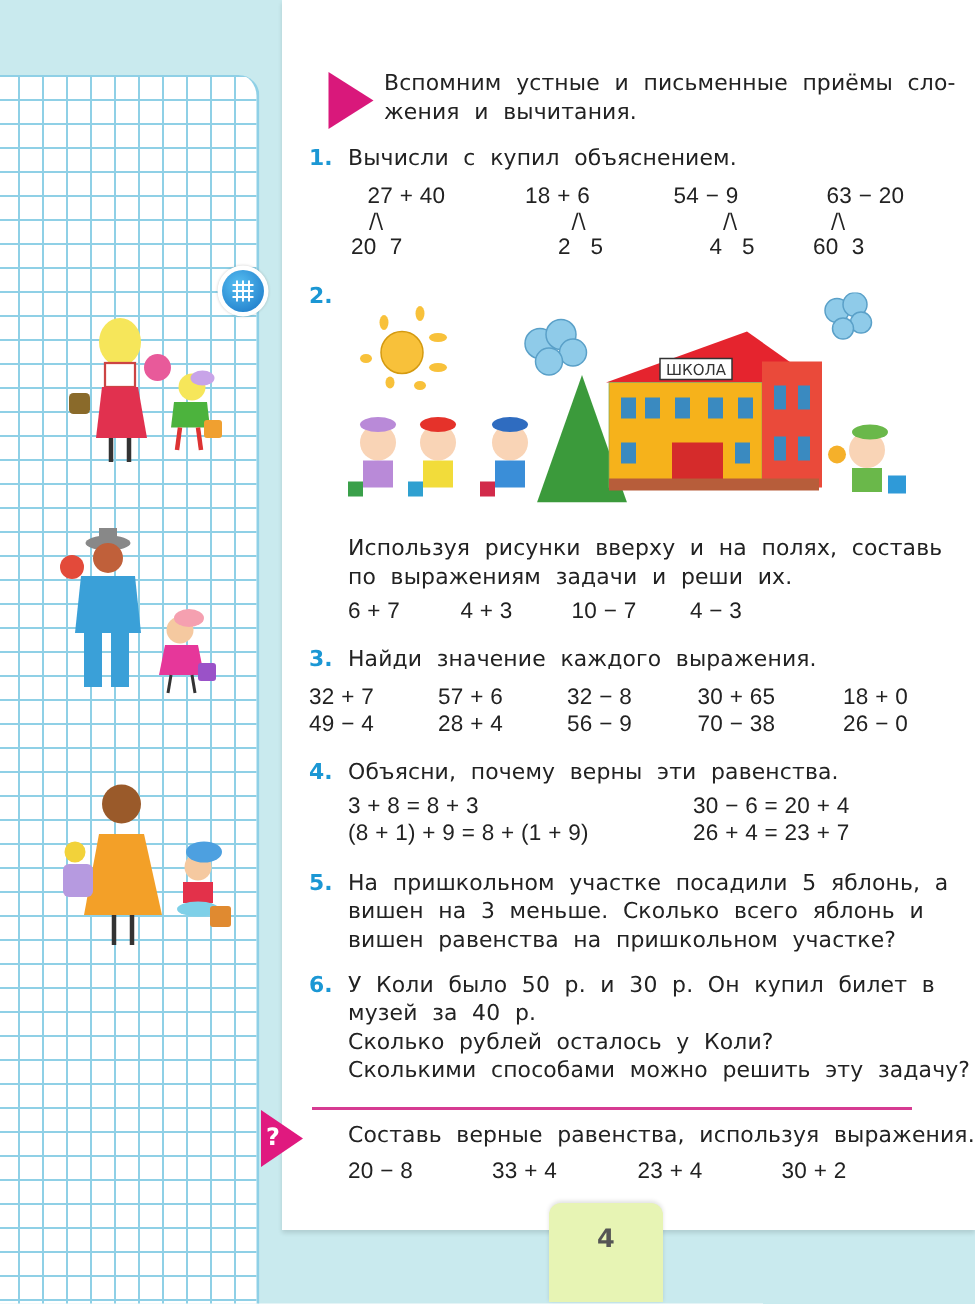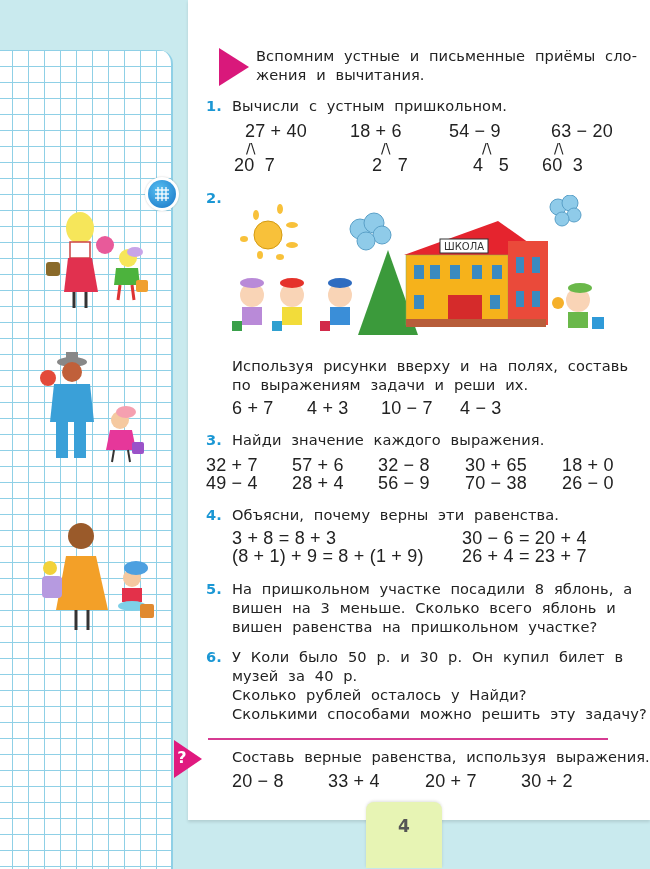--- a/index.html
+++ b/index.html
@@ -43,21 +43,21 @@
   .page {
     position: absolute;
     left: 188px; top: 0;
     width: 462px; height: 820px;
     background: #ffffff;
     box-shadow: 0 2px 3px rgba(0,0,0,0.12);
   }
   .abs { position: absolute; }
   .txt { font-size: 14.6px; line-height: 20px; word-spacing: 5px; letter-spacing: 0.1px; }
   .num { font-weight: bold; color: #1b97d4; font-size: 14.6px; line-height: 20px; }
-  .math { font-family: "Liberation Sans", "DejaVu Sans", sans-serif; font-size: 18px; line-height: 20px; letter-spacing: 0.2px; white-space: pre; }
+  .math { font-family: "Liberation Sans", "DejaVu Sans", sans-serif; font-size: 15px; line-height: 20px; letter-spacing: 0.2px; white-space: pre; }
   .intro-tri {
     position: absolute; left: 219px; top: 48px;
     width: 0; height: 0;
     border-top: 19px solid transparent;
     border-bottom: 19px solid transparent;
     border-left: 30px solid #d9187b;
   }
   .split { position: absolute; font-size: 14px; line-height: 14px; color: #222; }
   .hr-pink {
     position: absolute; left: 208px; top: 738px; width: 400px; height: 1.5px;
@@ -156,29 +156,29 @@
   </div>
 </div>
 
 <div class="page"></div>
 
 <div class="intro-tri"></div>
 <div class="abs txt" style="left:256px;top:46px">Вспомним устные и письменные приёмы сло-</div>
 <div class="abs txt" style="left:256px;top:65px">жения и вычитания.</div>
 
 <div class="abs num" style="left:206px;top:96px">1.</div>
-<div class="abs txt" style="left:232px;top:96px">Вычисли с устным пришкольном.</div>
+<div class="abs txt" style="left:232px;top:96px">Вычисли с купил объяснением.</div>
 
 <div class="abs math" style="left:245px;top:121px">27 + 40</div>
 <div class="split" style="left:246px;top:141px">/\</div>
 <div class="abs math" style="left:234px;top:155px">20  7</div>
 
 <div class="abs math" style="left:350px;top:121px">18 + 6</div>
 <div class="split" style="left:381px;top:141px">/\</div>
-<div class="abs math" style="left:372px;top:155px">2   7</div>
+<div class="abs math" style="left:372px;top:155px">2   5</div>
 
 <div class="abs math" style="left:449px;top:121px">54 − 9</div>
 <div class="split" style="left:482px;top:141px">/\</div>
 <div class="abs math" style="left:473px;top:155px">4   5</div>
 
 <div class="abs math" style="left:551px;top:121px">63 − 20</div>
 <div class="split" style="left:554px;top:141px">/\</div>
 <div class="abs math" style="left:542px;top:155px">60  3</div>
 
 <div class="abs num" style="left:206px;top:188px">2.</div>
@@ -280,32 +280,32 @@
 <div class="abs math" style="left:562px;top:473px">26 − 0</div>
 
 <div class="abs num" style="left:206px;top:505px">4.</div>
 <div class="abs txt" style="left:232px;top:505px">Объясни, почему верны эти равенства.</div>
 <div class="abs math" style="left:232px;top:528px">3 + 8 = 8 + 3</div>
 <div class="abs math" style="left:232px;top:546px">(8 + 1) + 9 = 8 + (1 + 9)</div>
 <div class="abs math" style="left:462px;top:528px">30 − 6 = 20 + 4</div>
 <div class="abs math" style="left:462px;top:546px">26 + 4 = 23 + 7</div>
 
 <div class="abs num" style="left:206px;top:579px">5.</div>
-<div class="abs txt" style="left:232px;top:579px">На пришкольном участке посадили 8 яблонь, а</div>
+<div class="abs txt" style="left:232px;top:579px">На пришкольном участке посадили 5 яблонь, а</div>
 <div class="abs txt" style="left:232px;top:598px">вишен на 3 меньше. Сколько всего яблонь и</div>
 <div class="abs txt" style="left:232px;top:617px">вишен равенства на пришкольном участке?</div>
 
 <div class="abs num" style="left:206px;top:647px">6.</div>
 <div class="abs txt" style="left:232px;top:647px">У Коли было 50 р. и 30 р. Он купил билет в</div>
 <div class="abs txt" style="left:232px;top:666px">музей за 40 р.</div>
-<div class="abs txt" style="left:232px;top:685px">Сколько рублей осталось у Найди?</div>
+<div class="abs txt" style="left:232px;top:685px">Сколько рублей осталось у Коли?</div>
 <div class="abs txt" style="left:232px;top:704px">Сколькими способами можно решить эту задачу?</div>
 
 <div class="hr-pink"></div>
 <div class="q-marker"></div>
 <div class="q-char">?</div>
 <div class="abs txt" style="left:232px;top:747px">Составь верные равенства, используя выражения.</div>
 <div class="abs math" style="left:232px;top:771px">20 − 8</div>
 <div class="abs math" style="left:328px;top:771px">33 + 4</div>
-<div class="abs math" style="left:425px;top:771px">20 + 7</div>
+<div class="abs math" style="left:425px;top:771px">23 + 4</div>
 <div class="abs math" style="left:521px;top:771px">30 + 2</div>
 
 <div class="page-num">4</div>
 
 </body></html>

